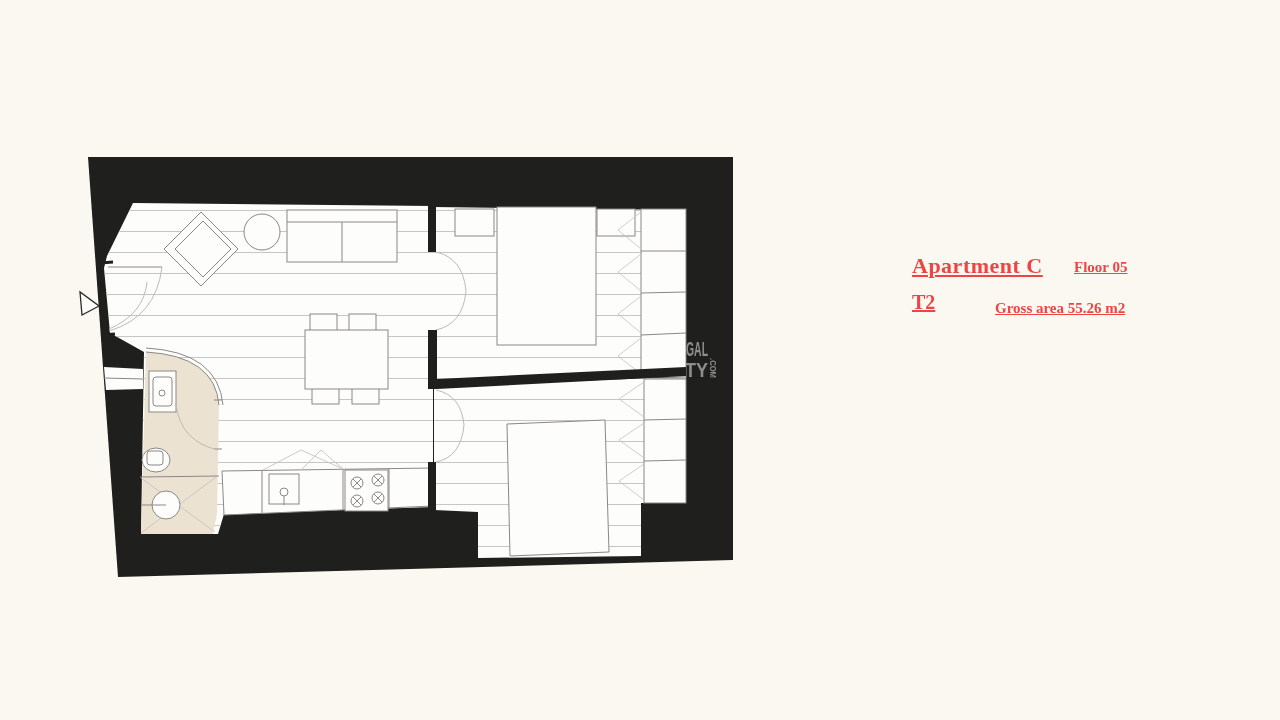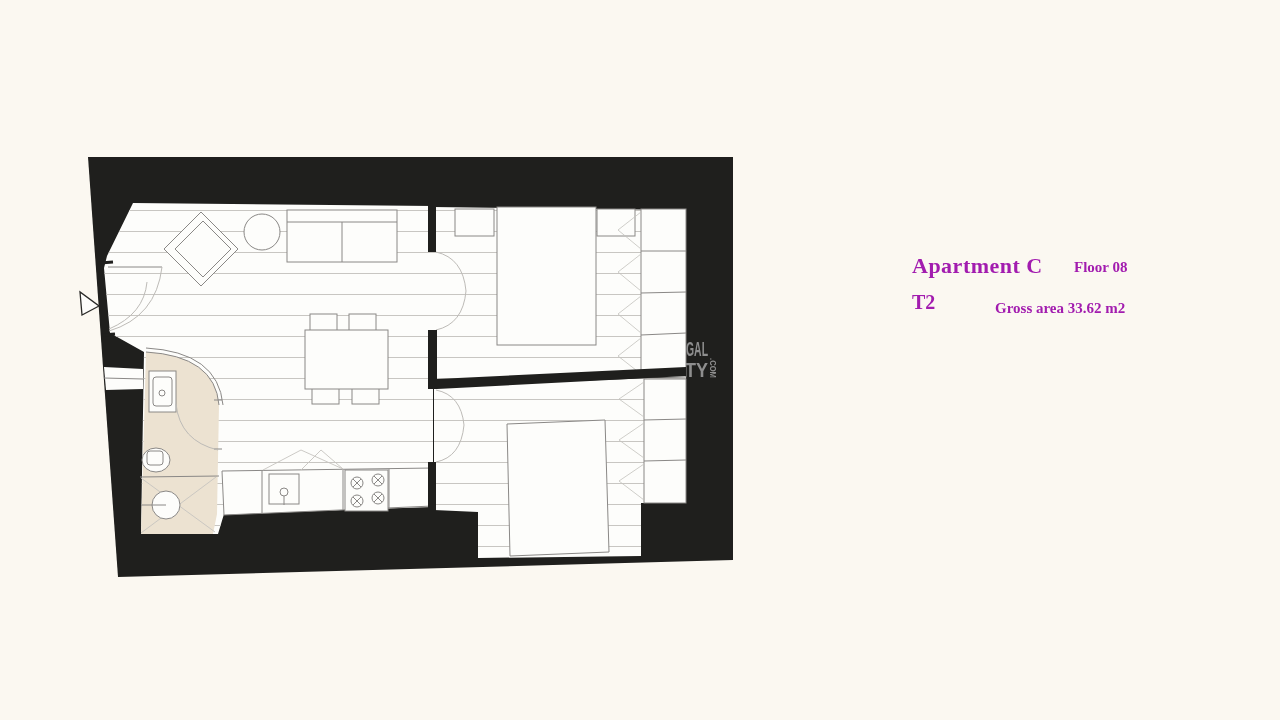--- a/index.html
+++ b/index.html
@@ -11,21 +11,21 @@
   .room{fill:#fdfdfb;}
   .wall{fill:#1f1f1d;}
   .furn{fill:#fdfdfb;stroke:#8a8886;stroke-width:1;}
   .furnline{stroke:#8a8886;stroke-width:1;fill:none;}
   .thinline{stroke:#c6c4c0;stroke-width:0.9;fill:none;}
   .arc{stroke:#bdbbb7;stroke-width:1;fill:none;}
   .vmark{stroke:#c3c1bd;stroke-width:0.8;fill:none;}
   .wmtext{fill:#8e8e8e;font-family:"Liberation Sans",sans-serif;font-weight:bold;}
 
   
-  .info div{position:absolute;color:#a21caf;white-space:nowrap;}
+  .info div{position:absolute;color:#ef4444;white-space:nowrap;text-decoration:underline;}
   .apt{left:912px;top:253px;font-size:22px;font-weight:bold;letter-spacing:.5px;}
   .floor{left:1074px;top:259px;font-size:15px;font-weight:bold;}
   .typ{left:912px;top:291px;font-size:20px;font-weight:bold;}
   .area{left:995px;top:300px;font-size:15px;font-weight:bold;}
 </style>
 </head>
 <body>
 
 <div class="stage">
 
@@ -184,18 +184,18 @@
 
   <g clip-path="url(#wallclip)">
     <text class="wmtext" x="686" y="356" font-size="21" textLength="22" lengthAdjust="spacingAndGlyphs">GAL</text>
     <text class="wmtext" x="685" y="377" font-size="21" textLength="23" lengthAdjust="spacingAndGlyphs">TY</text>
     <text class="wmtext" transform="translate(710,358) rotate(90)" font-size="9" textLength="20" lengthAdjust="spacingAndGlyphs">.COM</text>
   </g>
 </svg>
 
 <div class="info">
   <div class="apt">Apartment C</div>
-  <div class="floor">Floor 08</div>
+  <div class="floor">Floor 05</div>
   <div class="typ">T2</div>
-  <div class="area">Gross area 33.62 m2</div>
+  <div class="area">Gross area 55.26 m2</div>
 </div>
 
 </div>
 
 </body></html>

